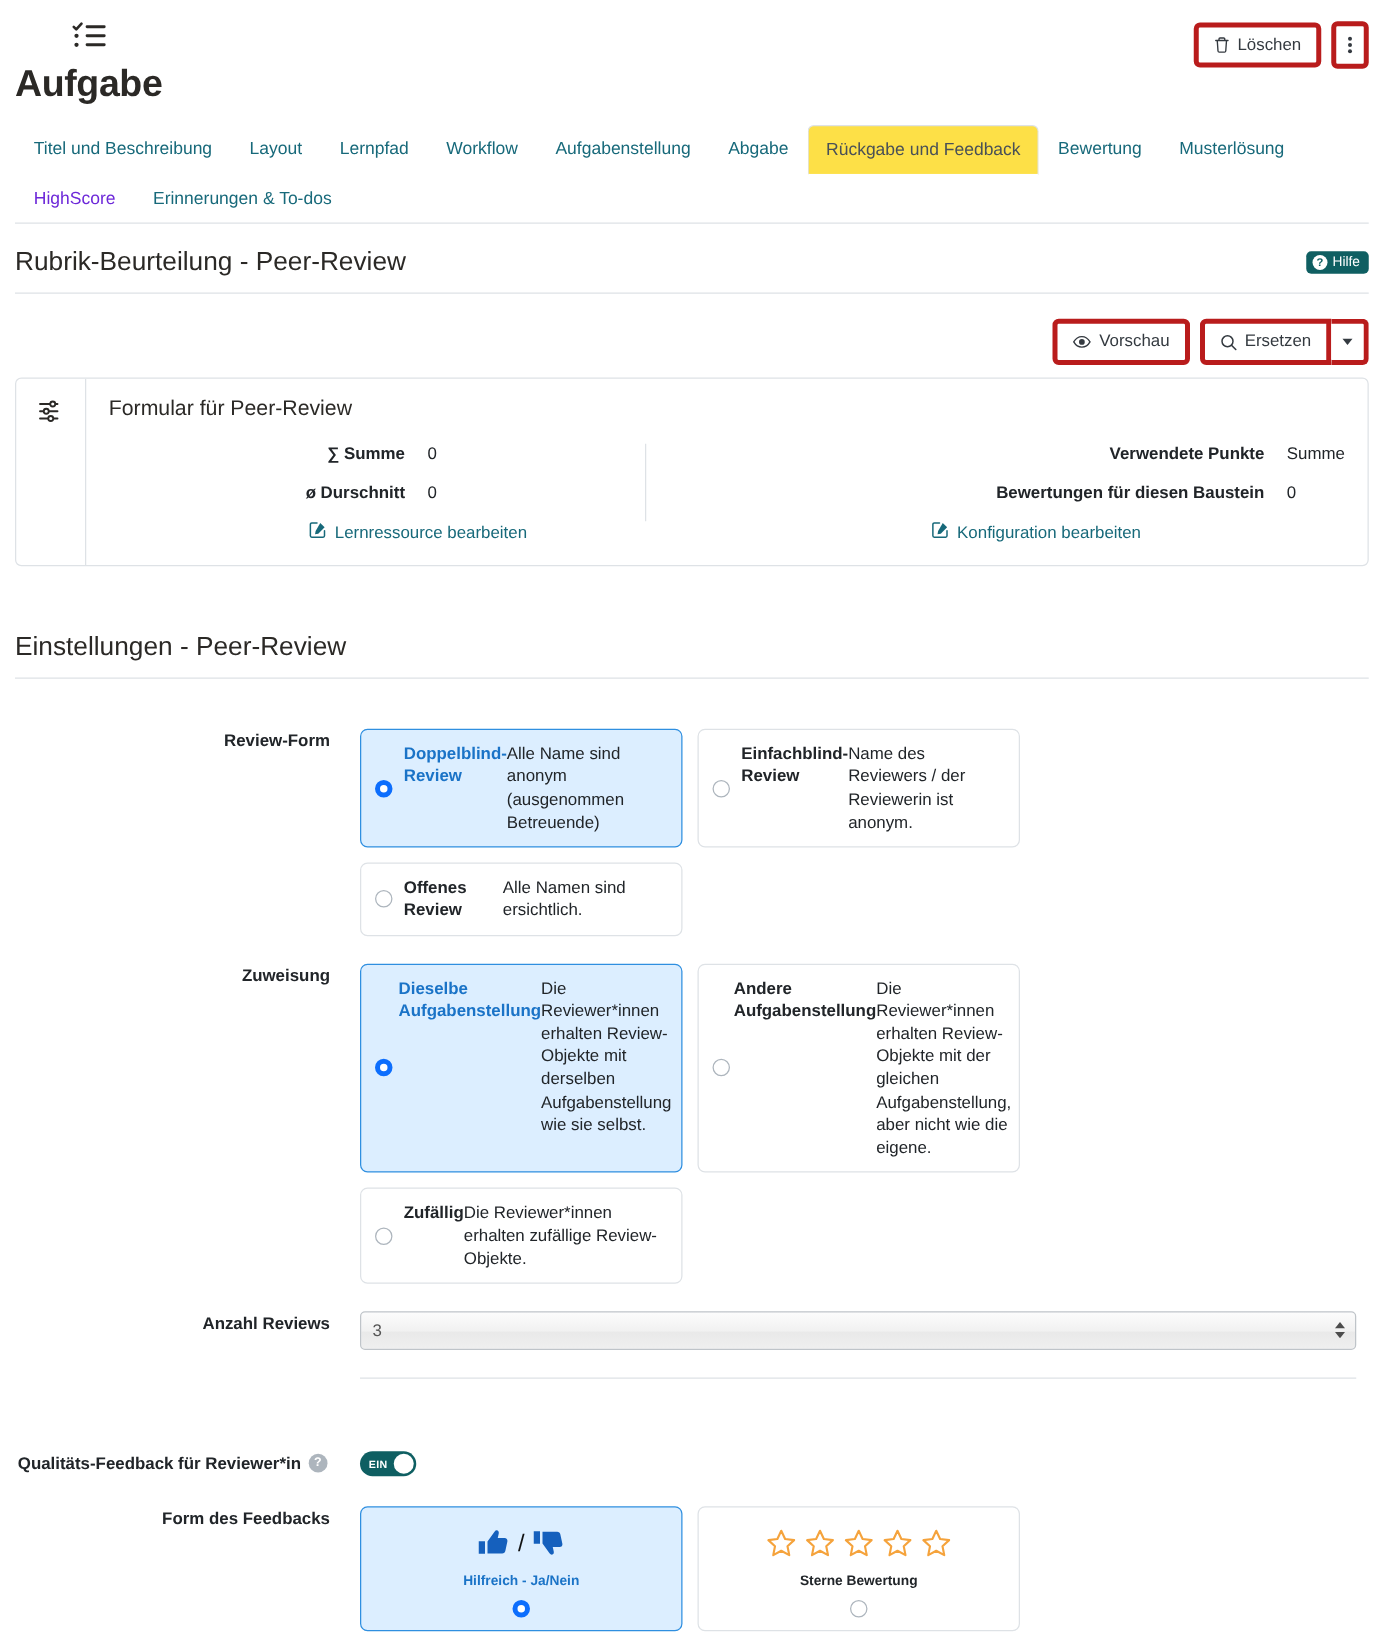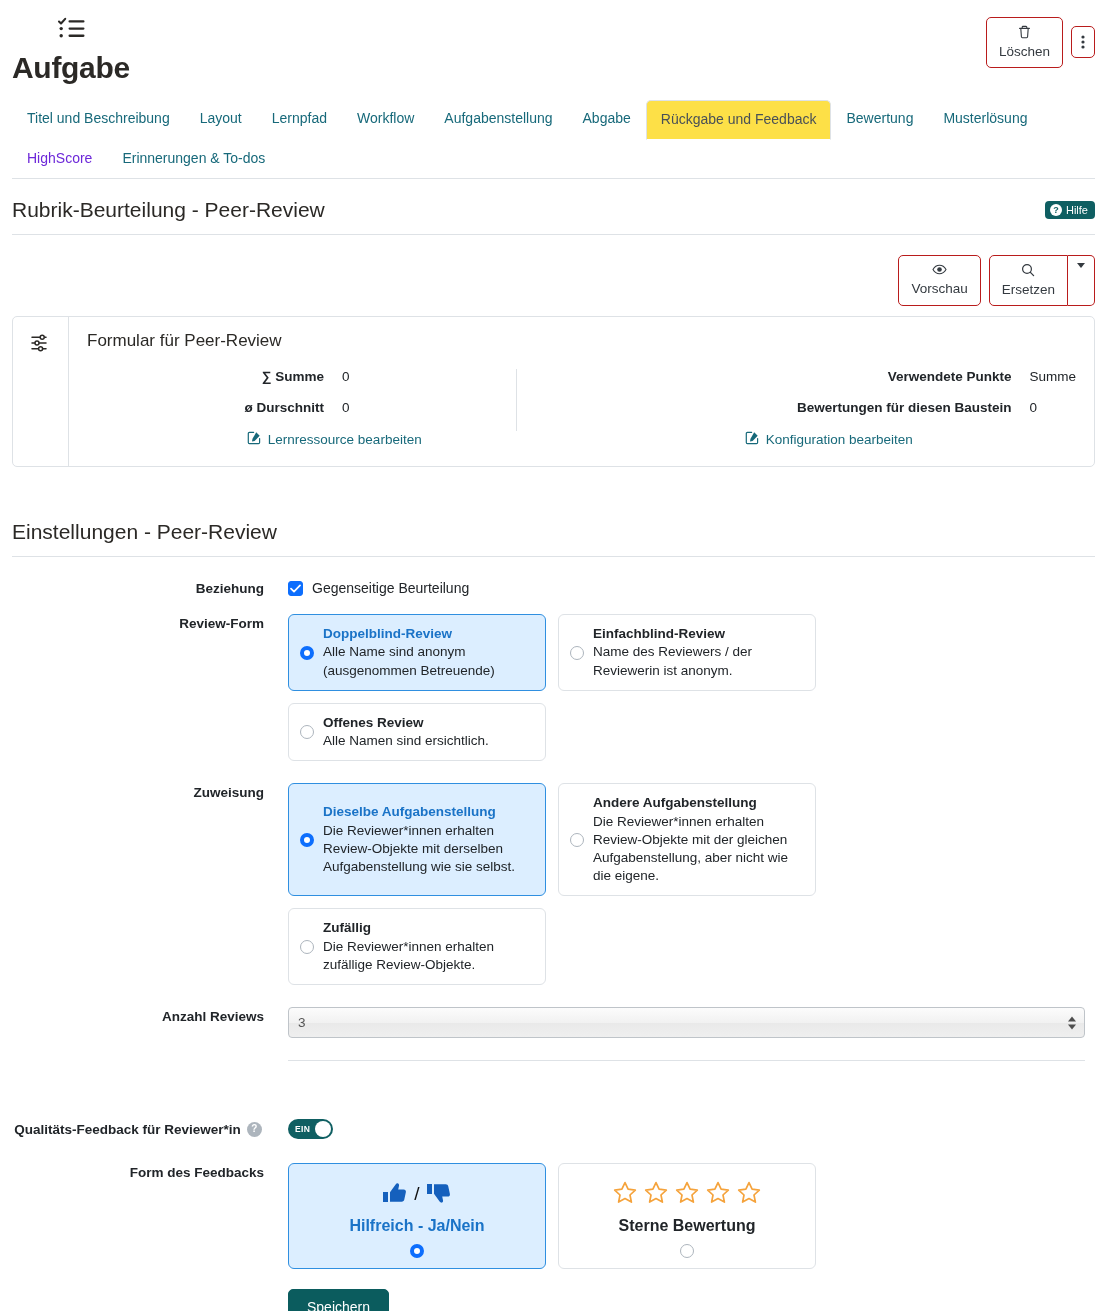--- a/index.html
+++ b/index.html
@@ -32,34 +32,33 @@
   .brand-title {
     font-size: 30px;
     font-weight: 700;
     letter-spacing: -0.3px;
     color: #2b2926;
     line-height: 1;
     padding-bottom: 2px;
   }
   .header-actions { display: flex; align-items: center; gap: 8px; padding-top: 3px; }
   .btn {
-    border: 1px solid #b91c1c;
+    border: 4px solid #b91c1c;
     background: #fff;
     border-radius: 5px;
     font-family: "Liberation Sans", sans-serif;
     font-size: 13.5px;
     color: #343a40;
     padding: 7px 12px;
     display: inline-flex;
     align-items: center;
     gap: 6px;
     cursor: pointer;
     line-height: 1.1;
     white-space: nowrap;
-    flex-direction: column;
   }
   .btn svg { display: block; }
   .btn-kebab { padding: 7px 9px; }
 
   
   .tabs-wrap { padding: 14px 12px 0 12px; }
   .tabs {
     display: flex;
     flex-wrap: wrap;
     align-items: flex-end;
@@ -223,21 +222,20 @@
   .opt-card {
     width: 258px;
     border: 1px solid #dee2e6;
     border-radius: 6px;
     background: #fff;
     padding: 10px 12px 10px 34px;
     position: relative;
     cursor: pointer;
     min-height: 44px;
     display: flex;
-    flex-direction: column;
     justify-content: center;
   }
   .opt-card.selected {
     background: #dceeff;
     border-color: #2f8fe0;
   }
   .opt-radio {
     position: absolute;
     left: 11px;
     top: 50%;
@@ -318,21 +316,21 @@
     border: 1px solid #dee2e6;
     border-radius: 6px;
     background: #fff;
     padding: 13px 10px 10px 10px;
     text-align: center;
     cursor: pointer;
   }
   .fb-card.selected { background: #dceeff; border-color: #2f8fe0; }
   .fb-icons { display: flex; align-items: center; justify-content: center; gap: 6px; height: 34px; }
   .fb-slash { font-size: 19px; color: #111; font-weight: 500; }
-  .fb-title { font-weight: 700; font-size: 16px; color: #212529; margin-top: 6px; }
+  .fb-title { font-weight: 700; font-size: 11px; color: #212529; margin-top: 6px; }
   .fb-card.selected .fb-title { color: #1a73c7; }
   .fb-radio {
     width: 14px; height: 14px; border-radius: 50%;
     border: 1px solid #adb5bd; background: #fff;
     margin: 9px auto 0 auto; box-sizing: border-box;
   }
   .fb-card.selected .fb-radio { border: 4px solid #0d6efd; }
   .stars { display: flex; justify-content: center; gap: 7px; height: 34px; align-items: center; }
 
   .save-row { margin-top: 20px; padding-left: 276px; }
@@ -497,33 +495,20 @@
     </div>
   </div>
 </div>
 
 <div class="settings-head">
   <div class="section-title">Einstellungen - Peer-Review</div>
 </div>
 
 <div class="settings-body">
 
-  <div class="frow">
-    <div class="flabel">Beziehung</div>
-    <div class="fcontrol">
-      <label class="check-line">
-        <span class="cbox">
-          <svg width="11" height="9" viewBox="0 0 11 9">
-              <path d="M1 4.6 4 7.6 10 1.4" stroke="#fff" stroke-width="1.7" fill="none" stroke-linecap="round" stroke-linejoin="round"></path>
-            </svg>
-        </span>
-        <span class="check-label">Gegenseitige Beurteilung</span>
-      </label>
-    </div>
-  </div>
 
   <div class="frow" style="margin-top:18px;">
     <div class="flabel">Review-Form</div>
     <div class="fcontrol">
       <div class="opt-grid">
         <div class="opt-card selected" style="min-height:76px;">
           <span class="opt-radio"></span>
           <div class="opt-title">Doppelblind-Review</div>
           <div class="opt-desc">Alle Name sind anonym (ausgenommen Betreuende)</div>
         </div>

